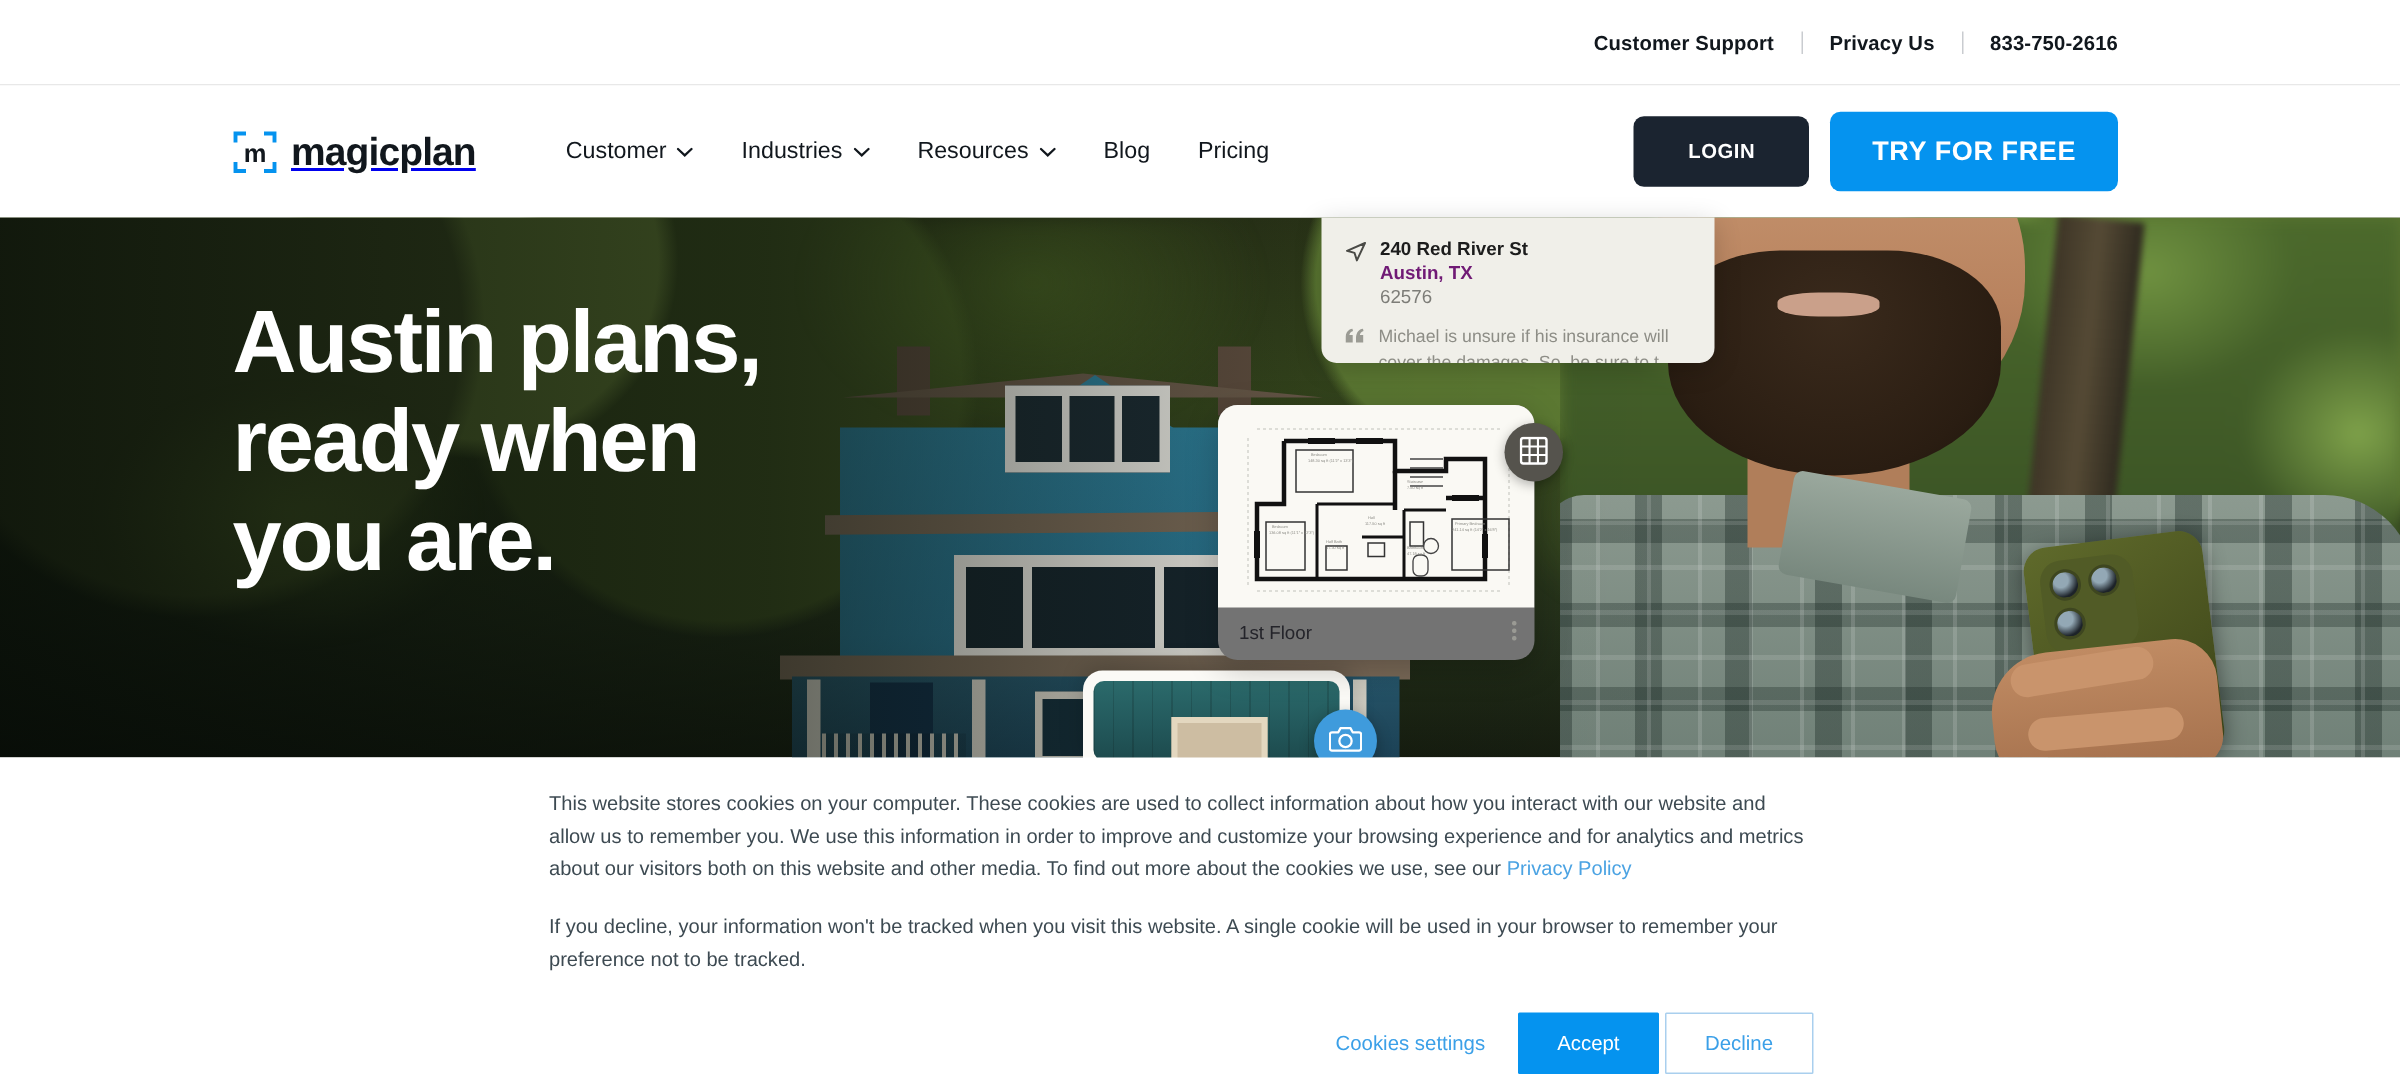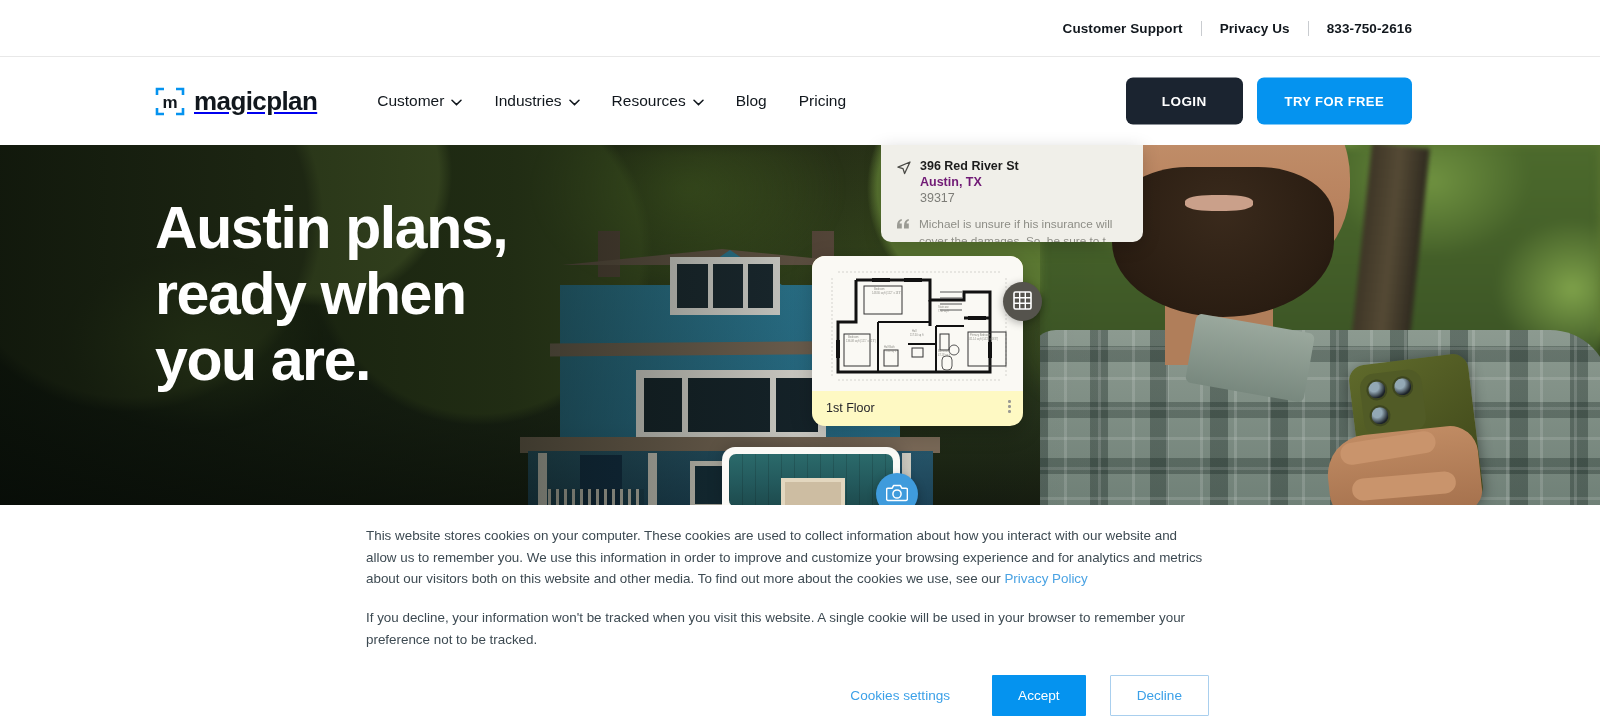--- a/index.html
+++ b/index.html
@@ -55,21 +55,21 @@
   .nav-actions {
     position:absolute; right:188px; top:50%; transform:translateY(-50%);
     display:flex; align-items:center; gap:14px;
   }
   .btn-login {
     background:#1b2430; color:#fff; font-size:13.5px; font-weight:700;
     letter-spacing:.4px; border:none; border-radius:7px;
     padding: 16px 36px; cursor:pointer; font-family:inherit;
   }
   .btn-try {
-    background:#0593ef; color:#fff; font-size:13px; font-weight:700;
+    background:#0593ef; color:#fff; font-size:18px; font-weight:700;
     letter-spacing:.4px; border:none; border-radius:7px;
     padding: 16px 28px; cursor:pointer; font-family:inherit;
   }
 
   
   .hero {
     position:absolute; top:145px; left:0; width:1600px; height:360px;
     overflow:hidden;
   }
   .hero-bg { position:absolute; inset:0; }
@@ -257,22 +257,22 @@
   }
   .addr-row { display:flex; gap:9px; }
   .addr-lines { display:flex; flex-direction:column; gap:2px; }
   .addr-l1 { font-size:12.5px; font-weight:700; color:#1c1c1c; }
   .addr-l2 { font-size:12.5px; font-weight:700; color:#701a75; }
   .addr-l3 { font-size:12.5px; font-weight:400; color:#7d7d78; }
   .addr-note { display:flex; gap:9px; margin-top:11px;justify-content:flex-end; }
   .addr-note-text { font-size:11.8px; line-height:1.45; color:#8d8d86; }
 
   .card-floor {
-    position:absolute; left:812px; top:256px; width:211px; height:170px;
-    background:#fef9c3; border-radius:13px;
+    position:absolute; left:812px; top:270px; width:211px; height:170px;
+    background:#737373; border-radius:13px;
     box-shadow:0 6px 22px rgba(0,0,0,.22); z-index:7; overflow:hidden;
   }
   .fp-canvas { position:absolute; left:0; top:0; width:211px; height:135px; background:#faf9f4; }
   .fp-label {
     position:absolute; left:14px; bottom:11px; font-size:12.5px; color:#24242a; font-weight:400;
   }
   .fp-dots { position:absolute; right:12px; bottom:13px; display:flex; flex-direction:column; gap:2.5px; }
   .fp-dots i { display:block; width:2.6px; height:2.6px; border-radius:50%; background:#9a9a94; }
 
   .btn-grid {
@@ -315,21 +315,21 @@
   }
   .cookie-inner { padding:20px 0 0 0; }
   .cookie-p {
     width:843px; margin-left:366px;
     font-size:13.4px; line-height:1.62; color:#3d4a52; font-weight:400;
   }
   .cookie-p + .cookie-p { margin-top:17px; }
   .cookie-link { color:#4ba3e3; text-decoration:none; }
   .cookie-actions {
     margin-left:366px; width:843px; margin-top:24px;
-    display:flex; align-items:center; justify-content:flex-end; gap:24px;
+    display:flex; align-items:center; justify-content:flex-end; gap:4px;
   }
   .ck-settings {
     background:none; border:none; color:#3ba0e8; font-size:13.6px;
     padding:11px 18px; cursor:pointer; font-family:inherit;
   }
   .ck-accept {
     background:#0593ef; border:none; color:#fff; font-size:13.6px;
     padding:13px 26px; cursor:pointer; font-family:inherit; border-radius:1px;
   }
   .ck-decline {
@@ -463,23 +463,23 @@
   </div>
 
   <div class="card-address">
     <div class="addr-row">
       <span>
         <svg width="14" height="14" viewBox="0 0 14 14" style="margin-top:2px">
           <path d="M13 1 L1 6.2 L6 7.6 L7.6 12.6 Z" fill="none" stroke="#4a4a46" stroke-width="1.3" stroke-linejoin="round"></path>
         </svg>
       </span>
       <div class="addr-lines">
-        <div class="addr-l1">396 Red River St</div>
+        <div class="addr-l1">240 Red River St</div>
         <div class="addr-l2">Austin, TX</div>
-        <div class="addr-l3">39317</div>
+        <div class="addr-l3">62576</div>
       </div>
     </div>
     <div class="addr-note">
       <span>
         <svg width="13" height="11" viewBox="0 0 13 11" style="margin-top:3px">
           <path d="M0 6.5 C0 2.6 2 0.6 4.6 0 L5 1.6 C3.4 2.2 2.6 3.2 2.6 4.4 H4.8 V9.4 H0 Z" fill="#9b9b94"></path>
           <path d="M7 6.5 C7 2.6 9 0.6 11.6 0 L12 1.6 C10.4 2.2 9.6 3.2 9.6 4.4 H11.8 V9.4 H7 Z" fill="#9b9b94"></path>
         </svg>
       </span>
       <div class="addr-note-text">Michael is unsure if his insurance will cover the damages. So, be sure to t...</div>

